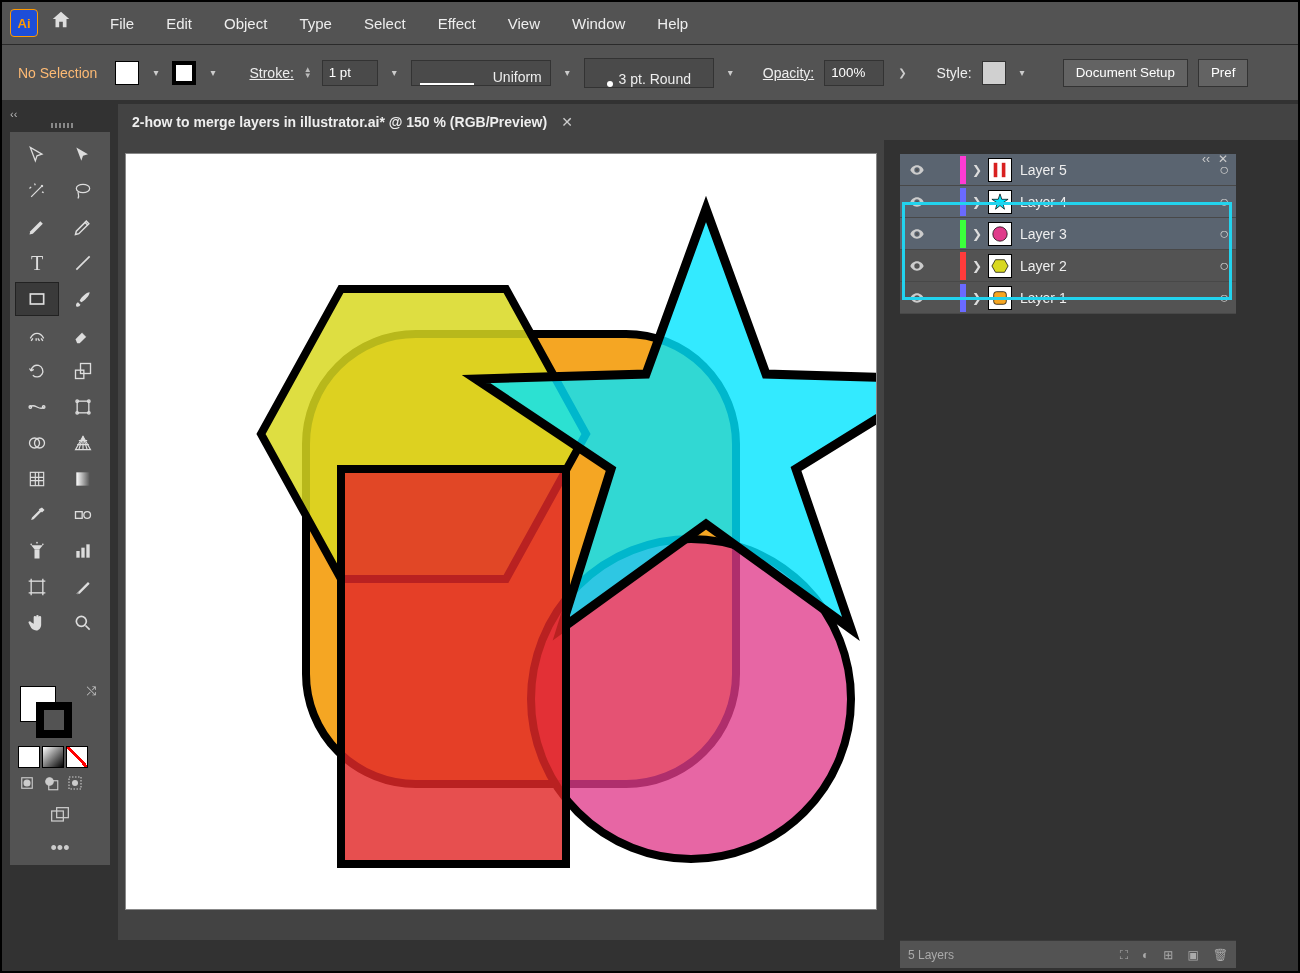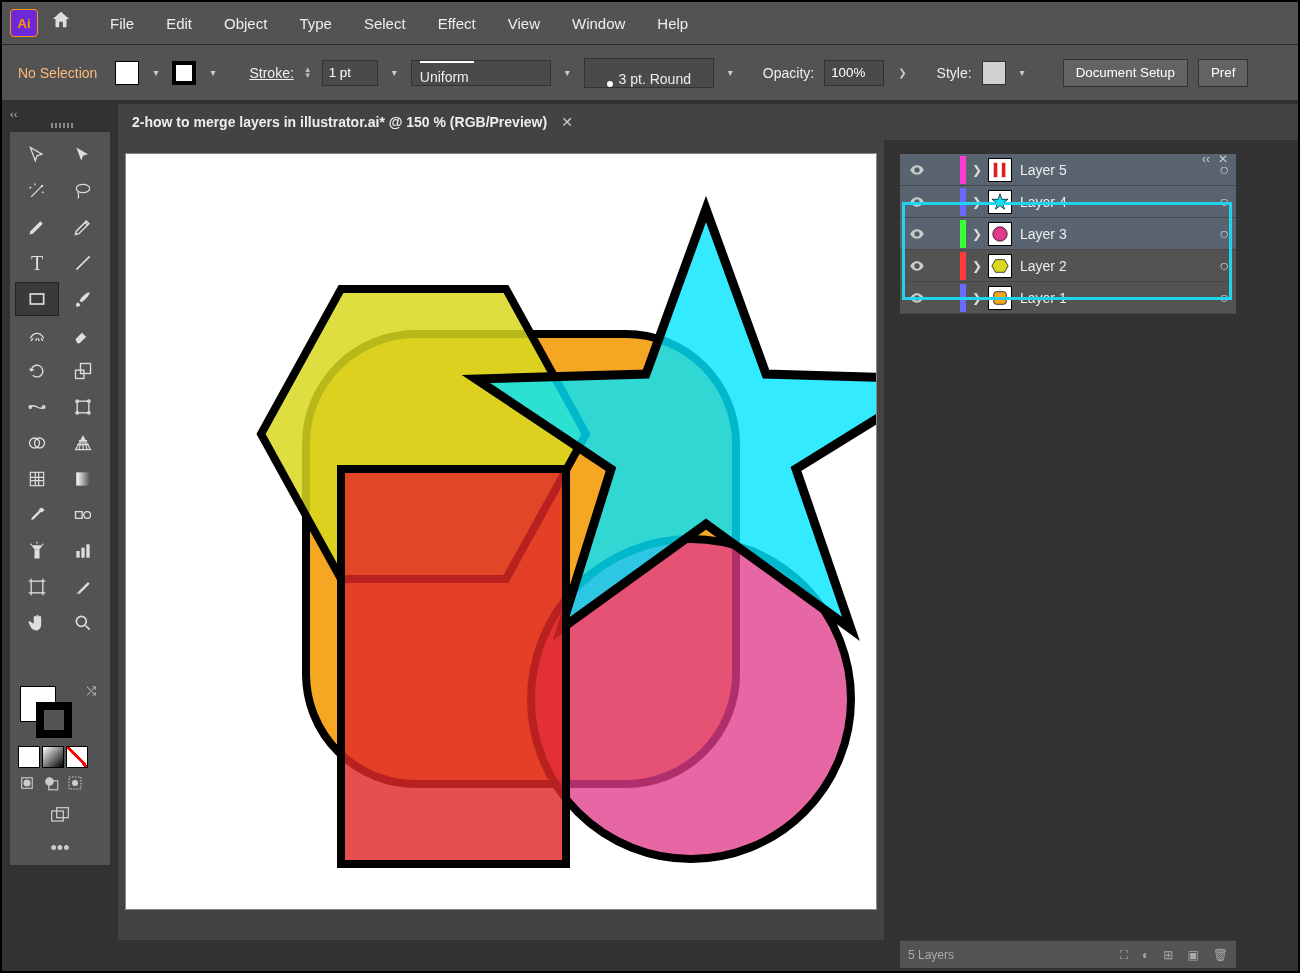--- a/index.html
+++ b/index.html
@@ -1,34 +1,34 @@
 <!DOCTYPE html>
 <html><head>
 <meta charset="utf-8">
 <style>
 * { margin: 0; padding: 0; box-sizing: border-box; font-family: "Segoe UI", Arial, sans-serif; }
 body { background: #323232; width: 1300px; height: 973px; overflow: hidden; position: relative; border: 2px solid #000; }
 
 
 .menubar { height: 42px; background: #535353; display: flex; align-items: center; padding: 0 8px; gap: 4px; }
-.ai-logo { width: 28px; height: 28px; background: #6d28d9; border: 1px solid #ff9a00; border-radius: 4px; color: #ff9a00; font-weight: bold; font-size: 13px; display: flex; align-items: center; justify-content: center; margin-right: 8px; }
+.ai-logo { width: 28px; height: 28px; background: #1d4ed8; border: 1px solid #ff9a00; border-radius: 4px; color: #ff9a00; font-weight: bold; font-size: 13px; display: flex; align-items: center; justify-content: center; margin-right: 8px; }
 .home-icon { color: #ddd; font-size: 22px; margin-right: 20px; cursor: pointer; }
 .menu-item { color: #eee; font-size: 15px; padding: 4px 14px; cursor: pointer; }
 
 
 .controlbar { height: 56px; background: #535353; display: flex; align-items: center; padding: 0 16px; gap: 10px; color: #eee; font-size: 14px; border-top: 1px solid #2a2a2a; }
 .no-selection { color: #fdba74; margin-right: 8px; text-align: center; }
 .swatch { width: 24px; height: 24px; border: 1px solid #000; display: inline-block; }
 .swatch.white { background: #fff; }
 .swatch.strokebox { background: #fff; border: 4px solid #000; box-sizing: border-box; }
 .chev { color: #ccc; font-size: 10px; padding: 0 4px; cursor: pointer; }
 .lbl { color: #eee; text-align: center; }
 .stroke-lbl { text-decoration: underline; }
 .ctrl-input { background: #4a4a4a; border: 1px solid #333; color: #fff; padding: 2px 6px; width: 56px; height: 26px; }
-.stroke-prof { width: 140px; height: 26px; background: #4a4a4a; border: 1px solid #333; display: inline-flex; align-items: flex-start; padding: 0 8px; justify-content: space-between; flex-direction: column; }
+.stroke-prof { width: 140px; height: 26px; background: #4a4a4a; border: 1px solid #333; display: inline-flex; align-items: flex-end; padding: 0 8px; justify-content: space-between; }
 .stroke-line { height: 2px; width: 54px; background: #fff; }
 .brush-prof { width: 130px; height: 30px; background: #4a4a4a; border: 1px solid #333; display: inline-flex; align-items: flex-end; justify-content: center; gap: 6px; }
 .dot3 { width: 6px; height: 6px; background: #fff; border-radius: 50%; }
 .opacity-in { width: 60px; }
 .btn { background: #636363; border: 1px solid #333; color: #fff; padding: 4px 12px; height: 28px; cursor: pointer; }
 .style-sw { width: 24px; height: 24px; background: #d0d0d0; border: 1px solid #333; }
 .step { display: inline-flex; flex-direction: column; line-height: 6px; color: #bbb; font-size: 8px; cursor: pointer; }
 
 
 .collapse-left { position: absolute; top: 106px; left: 8px; color: #bbb; font-size: 11px; }
@@ -124,21 +124,21 @@
     <span class="stroke-line"></span>
     <span>Uniform</span>
   </span>
   <span class="chev">▾</span>
   <span class="brush-prof">
     <span class="dot3"></span>
     <span>3 pt. Round</span>
   </span>
   <span class="chev">▾</span>
   <span style="width:6px"></span>
-  <span class="lbl" style="">Opacity:</span>
+  <span class="lbl" style="text-decoration: underline;">Opacity:</span>
   <input class="ctrl-input opacity-in" value="100%" style="">
   <span class="chev">❯</span>
   <span style="width:6px"></span>
   <span class="lbl">Style:</span>
   <span class="style-sw"></span>
   <span class="chev">▾</span>
   <span style="width:14px"></span>
   <button class="btn">Document Setup</button>
   <button class="btn">Pref</button>
 </div>

